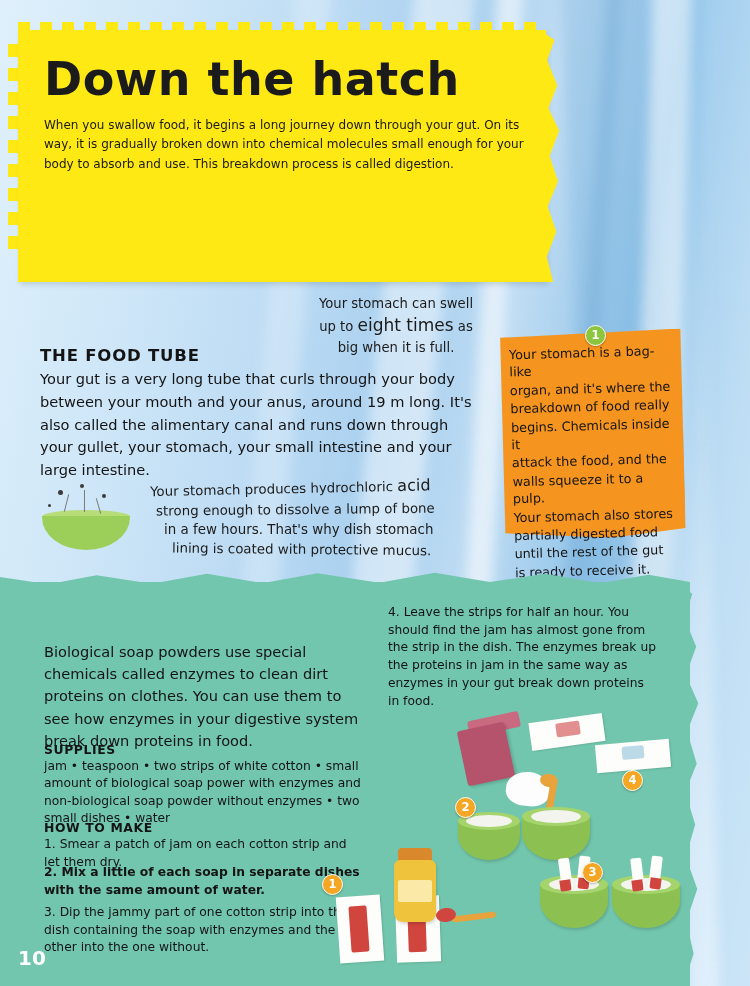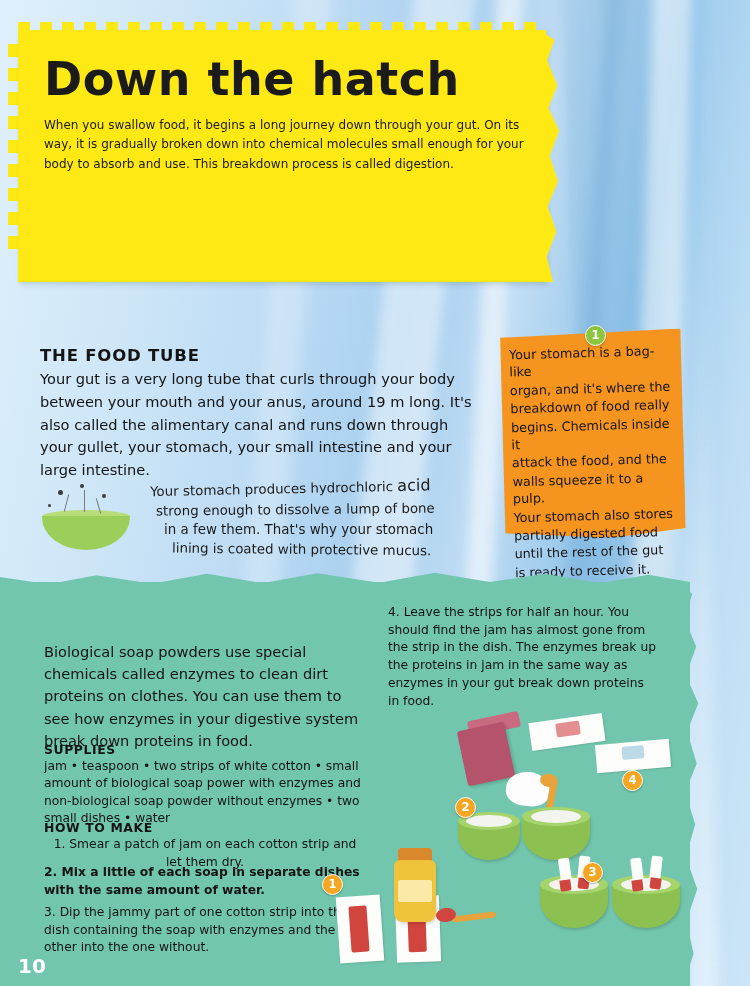--- a/index.html
+++ b/index.html
@@ -181,21 +181,21 @@
     color: #141414;
   }
   .step {
     position: absolute;
     left: 44px;
     width: 322px;
     font-size: 12.3px;
     line-height: 1.44;
     color: #141414;
   }
-  .step-1 { top: 836px; text-align: center; }
+  .step-1 { top: 836px; }
   .step-2 { top: 864px; font-weight: bold; }
   .step-3 { top: 904px; }
   .step-4 {
     position: absolute;
     left: 388px;
     top: 604px;
     width: 268px;
     font-size: 12.3px;
     line-height: 1.44;
     color: #141414;
@@ -458,21 +458,20 @@
   .dt3 { left: 632px; top: 880px; transform: rotate(-7deg); }
   .dt4 { left: 650px; top: 878px; transform: rotate(7deg); }
 
   .page-number {
     position: absolute;
     left: 18px;
     top: 946px;
     font-size: 20px;
     font-weight: bold;
     color: #ffffff;
-    margin-top: 8px;
   }
 </style>
 </head>
 <body>
 
 <div class="page">
 
   <div class="bg-ribbon r1"></div>
   <div class="bg-ribbon r2"></div>
   <div class="bg-ribbon r3"></div>
@@ -483,40 +482,45 @@
 
   <div class="yellow-top-teeth"></div>
   <div class="yellow-left-notch"></div>
   <div class="yellow-panel"></div>
   <div class="yellow-right-rip"></div>
   <div class="yellow-bottom-rip"></div>
 
   <div class="hatch-title">Down the hatch</div>
   <div class="hatch-body">When you swallow food, it begins a long journey down through your gut. On its way, it is gradually broken down into chemical molecules small enough for your body to absorb and use. This breakdown process is called digestion.</div>
 
+  <div class="swell-note">
+    <div>Your stomach can swell</div>
+    <div><span>up to </span><span class="big">eight times</span><span> as</span></div>
+    <div>big when it is full.</div>
+  </div>
 
   <div class="foodtube-head">THE FOOD TUBE</div>
   <div class="foodtube-body">Your gut is a very long tube that curls through your body between your mouth and your anus, around 19 m long. It's also called the alimentary canal and runs down through your gullet, your stomach, your small intestine and your large intestine.</div>
 
   <div class="splash">
     <div class="splash-top"></div>
     <div class="splash-bowl"></div>
     <div class="splash-drop" style="left:26px; top:10px; width:5px; height:5px;"></div>
     <div class="splash-drop" style="left:48px; top:4px; width:4px; height:4px;"></div>
     <div class="splash-drop" style="left:70px; top:14px; width:4px; height:4px;"></div>
     <div class="splash-drop" style="left:16px; top:24px; width:3px; height:3px;"></div>
     <div class="splash-line" style="left:34px; top:14px; width:1px; height:18px; transform:rotate(14deg);"></div>
     <div class="splash-line" style="left:52px; top:10px; width:1px; height:22px;"></div>
     <div class="splash-line" style="left:66px; top:18px; width:1px; height:16px; transform:rotate(-16deg);"></div>
   </div>
 
   <div class="acid-note">
     <div class="acid-l1"><span>Your stomach produces hydrochloric </span><span class="emph">acid</span></div>
     <div class="acid-l2">strong enough to dissolve a lump of bone</div>
-    <div class="acid-l3">in a few them. That's why your stomach</div>
+    <div class="acid-l3">in a few hours. That's why dish stomach</div>
     <div class="acid-l4">lining is coated with protective mucus.</div>
   </div>
 
   <div class="orange-box"></div>
   <div class="orange-text">
     <div>Your stomach is a bag-like</div>
     <div>organ, and it's where the</div>
     <div>breakdown of food really</div>
     <div>begins. Chemicals inside it</div>
     <div>attack the food, and the</div>

